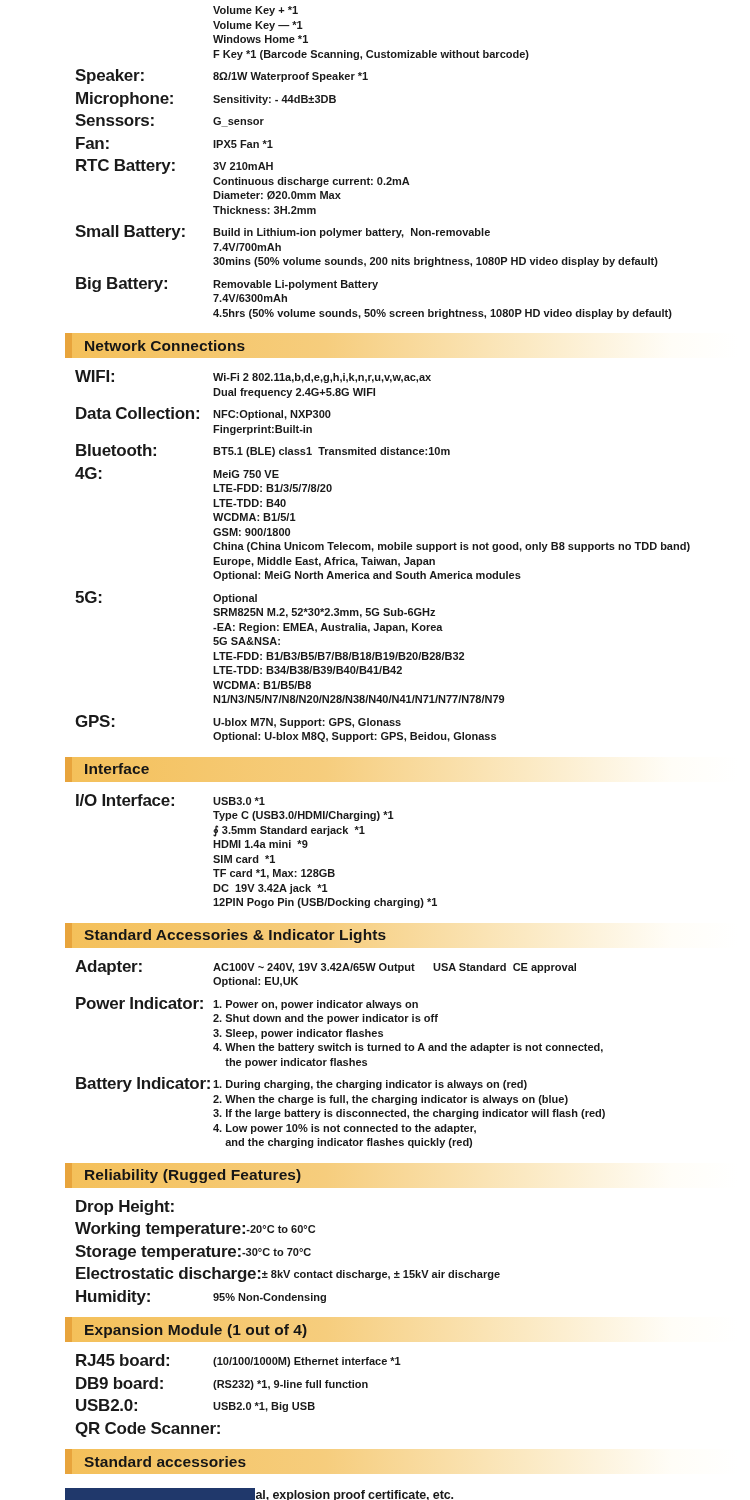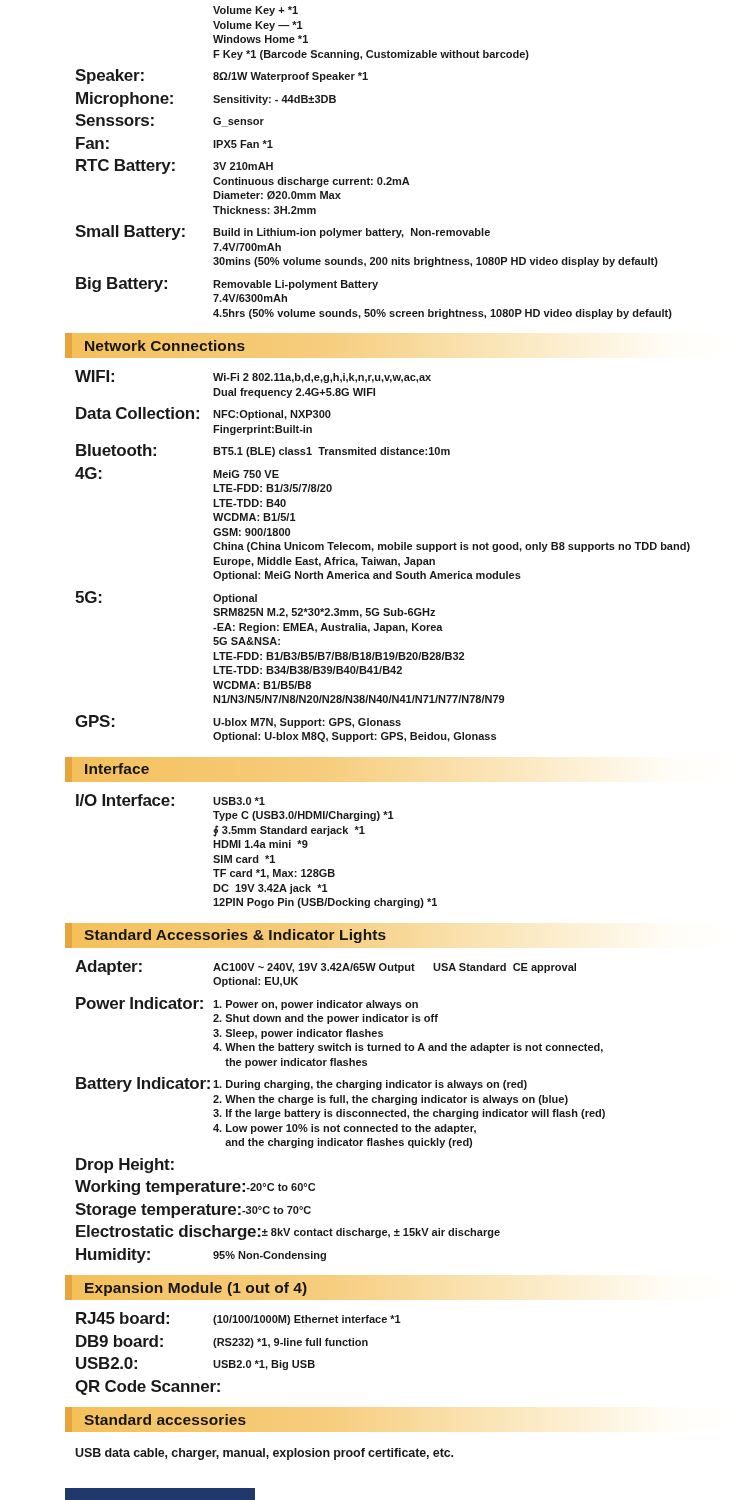--- a/index.html
+++ b/index.html
@@ -252,20 +252,23 @@
             <div class="line">3. If the large battery is disconnected, the charging indicator will flash (red)</div>
             <div class="line">4. Low power 10% is not connected to the adapter,</div>
             <div class="line">    and the charging indicator flashes quickly (red)</div>
           </div>
   </div>
 </div>
 
   </section>
 
   <section class="section">
+    <div class="section-header">
+      <span class="section-title">Reliability (Rugged Features)</span>
+    </div>
     <div class="rows">
   <div class="spec-row">
     <div class="spec-label">Drop Height:</div>
   </div>
 
   <div class="spec-row">
     <div class="spec-label">Working temperature:</div>
     <div class="spec-value">
             <div class="line">-20°C to 60°C</div>
           </div>

